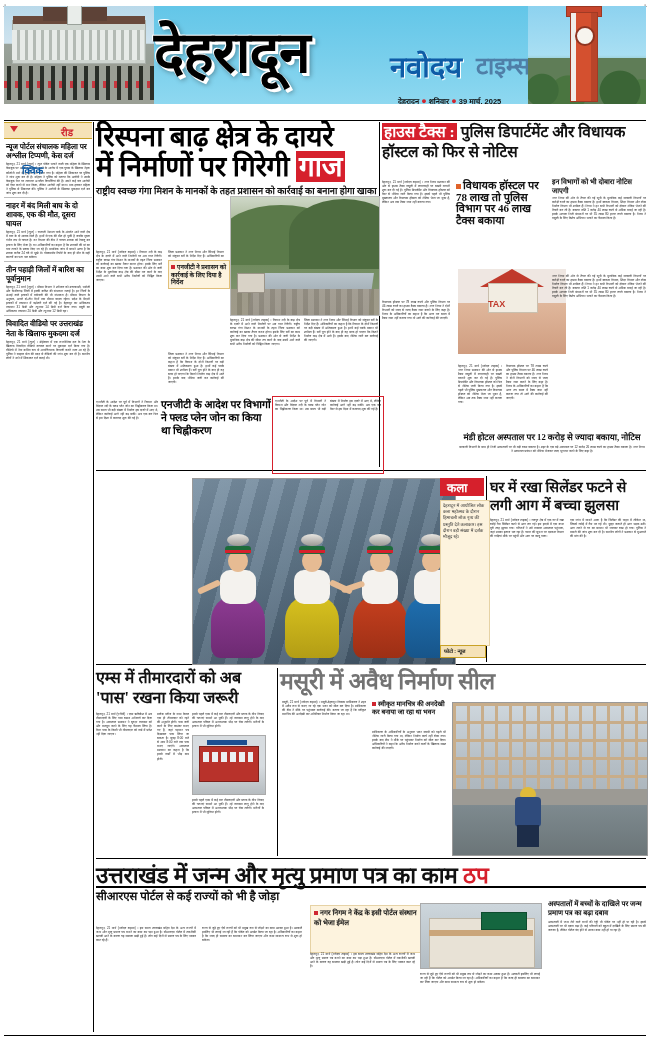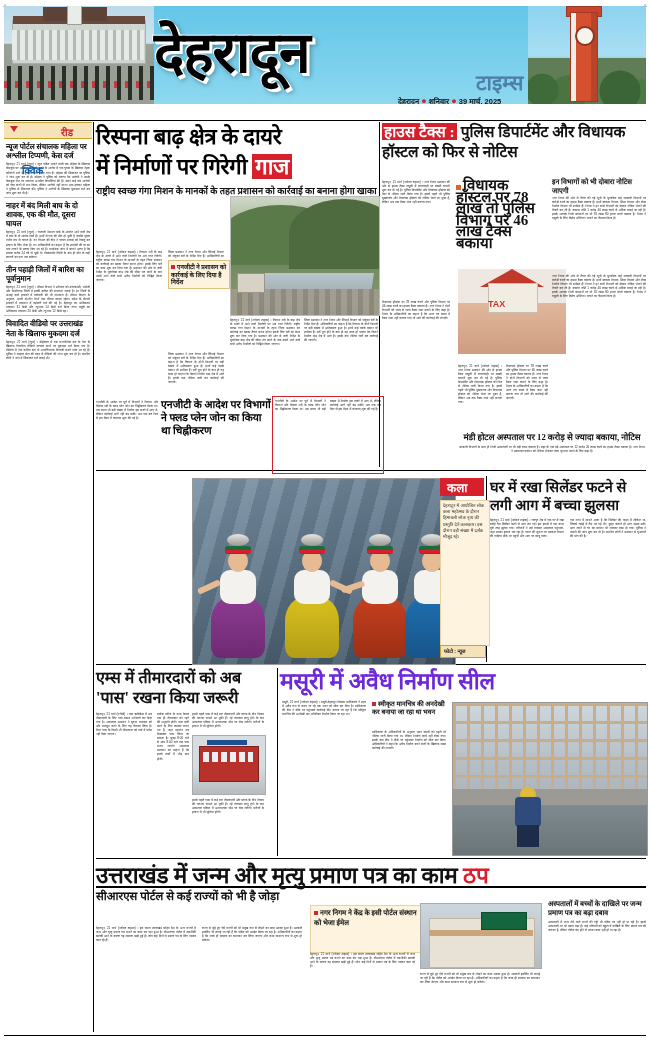--- a/index.html
+++ b/index.html
@@ -41,21 +41,21 @@
     border:1px solid #a03a24;}
   .mh-clockcap{position:absolute;left:38px;top:0px;width:34px;height:9px;background:#c7452c;border:1px solid #9c3722;}
   .mh-clockface{position:absolute;left:47px;top:20px;width:16px;height:16px;border-radius:50%;background:#f7f4ee;border:2px solid #8f3420;}
 
   .mh-title{position:absolute;left:150px;top:2px;width:376px;height:78px;margin-top:8px;}
   .mh-hindi{position:absolute;left:0;top:2px;width:252px;font-family:"Liberation Serif",serif;
     font-size:57px;font-weight:700;color:#000;letter-spacing:-1px;line-height:70px;
     text-shadow:2px 2px 0 #fff,3px 3px 0 #fff,-1px -1px 0 #fff,4px 4px 5px rgba(0,0,0,.35);}
   .mh-nav{position:absolute;left:236px;top:30px;font-size:29px;font-weight:700;color:#0e5ba6;
     font-family:"Liberation Serif",serif;text-shadow:1px 1px 0 #fff;}
-  .mh-times{position:absolute;left:322px;top:52px;font-size:21px;font-weight:700;color:#4f7fa8;
+  .mh-times{position:absolute;left:322px;top:32px;font-size:24px;font-weight:700;color:#4f7fa8;
     font-family:"Liberation Serif",serif;}
   .mh-dateline{position:absolute;left:244px;top:80px;font-size:7.5px;font-weight:700;color:#111;
     font-family:"Liberation Sans",sans-serif;white-space:nowrap;}
   .mh-dot{color:#cf2630;font-size:9px;}
 
   
   .urlbar{position:absolute;left:4px;top:104px;width:642px;height:14px;background:#d6202c;}
   .urlbar .lbl{position:absolute;left:4px;top:2px;font-size:8px;font-weight:700;color:#fff;
     font-family:"Liberation Sans",sans-serif;background:#8d1219;padding:0 3px;}
   .urlbar .eng{position:absolute;left:68px;top:2.5px;font-size:6.5px;font-weight:700;color:#fff;
@@ -81,21 +81,21 @@
   .qr-head .t1{position:absolute;left:18px;top:1.5px;font-size:10px;font-weight:700;color:#0e5ba6;
     font-family:"Liberation Serif",serif;margin-top:38px;}
   .qr-head .t2{position:absolute;left:57px;top:1.5px;font-size:10px;font-weight:700;color:#cf2630;
     font-family:"Liberation Serif",serif;}
   .qr-item{padding:3px 2px 2px 2px;border-bottom:1px solid #bbb;}
   .qr-title{font-family:"Liberation Serif",serif;font-weight:700;font-size:7.4px;line-height:9.2px;
     color:#000;margin-bottom:2px;}
 
   
   .lead{position:absolute;left:96px;top:122px;width:282px;}
-  .lead-h{font-family:"Liberation Serif",serif;font-weight:700;font-size:22px;line-height:30px;
+  .lead-h{font-family:"Liberation Serif",serif;font-weight:700;font-size:28px;line-height:30px;
     color:#000;letter-spacing:-.3px;}
   .lead-h .red{background:#d6202c;color:#fff;padding:0 3px;}
   .lead-dek{font-family:"Liberation Serif",serif;font-weight:700;font-size:9.3px;line-height:12.5px;
     color:#111;margin-top:3px;}
 
   .leadphoto{position:absolute;left:230px;top:196px;width:148px;height:118px;overflow:hidden;border:1px solid #bbb;}
   .lp-sky{position:absolute;inset:0;background:linear-gradient(to bottom,#cfd8c8 0%,#9fb08c 28%,#6f8a5d 55%,#8c9b7c 100%);}
   .lp-hill{position:absolute;left:-10px;top:8px;width:120px;height:60px;border-radius:50% 50% 0 0;background:#5b7a4a;}
   .lp-hill2{position:absolute;right:-20px;top:2px;width:110px;height:70px;border-radius:50% 50% 0 0;background:#4d6b3f;}
   .lp-river{position:absolute;left:20px;bottom:0;width:120px;height:42px;
@@ -111,21 +111,21 @@
   .subhead2{position:absolute;left:161px;top:398px;width:110px;font-family:"Liberation Serif",serif;
     font-weight:700;font-size:10.5px;line-height:13.2px;color:#000;}
 
   .redbox-lead{position:absolute;left:272px;top:396px;width:106px;height:72px;
     border:1.5px solid #d6202c;padding:2px;}
 
   
   .ht{position:absolute;left:382px;top:122px;width:264px;}
   .ht-h{font-family:"Liberation Serif",serif;font-weight:700;font-size:15.5px;line-height:19.5px;color:#111;}
   .ht-h .red{background:#d6202c;color:#fff;padding:0 2px;}
-  .ht-sub{font-family:"Liberation Serif",serif;font-weight:700;font-size:15px;line-height:11.6px;color:#111;}
+  .ht-sub{font-family:"Liberation Serif",serif;font-weight:700;font-size:11px;line-height:11.6px;color:#111;}
   .ht-sub .sq{display:inline-block;width:5px;height:5px;background:#e0632a;margin-right:2px;}
   .ht-sub2{font-family:"Liberation Serif",serif;font-weight:700;font-size:7px;line-height:8.6px;color:#111;}
   .ht-photo{position:absolute;left:458px;top:269px;width:108px;height:85px;overflow:hidden;}
   .hands{position:absolute;inset:0;background:linear-gradient(to bottom,#efe7e2 0 40%,#e0b79c 40%,#cf9d80 100%);}
   .house-b{position:absolute;left:30px;top:14px;width:48px;height:28px;background:#f2ede2;border:1px solid #c9bfae;}
   .house-r{position:absolute;left:22px;top:0px;width:0;height:0;border-left:32px solid transparent;
     border-right:32px solid transparent;border-bottom:18px solid #c0392b;}
   .house-tax{position:absolute;left:30px;top:30px;font-size:9px;font-weight:700;color:#c0392b;
     font-family:"Liberation Sans",sans-serif;}
 
@@ -168,21 +168,21 @@
   .aiims-photo{position:absolute;left:192px;top:735px;width:72px;height:58px;overflow:hidden;border:1px solid #aaa;}
   .ap-bg{position:absolute;inset:0;background:linear-gradient(to bottom,#d7dce0 0 52%,#b6bcc0 100%);}
   .ap-red{position:absolute;left:6px;top:10px;width:58px;height:34px;background:#b8322b;border:1px solid #7e201b;}
   .ap-win{position:absolute;left:10px;top:16px;width:50px;height:10px;
     background:repeating-linear-gradient(to right,#eceff1 0 6px,#b8322b 6px 9px);}
   .ap-sign{position:absolute;left:14px;top:4px;width:40px;height:5px;background:#1d4f91;}
 
   
   .muss{position:absolute;left:280px;top:668px;width:366px;}
   .muss-h{font-family:"Liberation Serif",serif;font-weight:700;font-size:23px;line-height:28px;
-    color:#6d28d9;letter-spacing:-.2px;}
+    color:#737373;letter-spacing:-.2px;}
   .muss-sub{font-family:"Liberation Serif",serif;font-weight:700;font-size:6.6px;line-height:8.2px;color:#111;}
   .muss-sub .sq{display:inline-block;width:4px;height:4px;background:#cf2630;margin-right:2px;}
   .muss-photo{position:absolute;left:452px;top:702px;width:194px;height:152px;overflow:hidden;border:1px solid #999;}
   .mp-sky{position:absolute;inset:0;background:linear-gradient(to bottom,#cfd7dd 0%,#b5bec5 40%,#9aa4ab 100%);}
   .mp-scaff{position:absolute;left:0;right:0;top:0;height:88px;
     background:repeating-linear-gradient(to right,#c8ad8a 0 3px,transparent 3px 14px),
                repeating-linear-gradient(to bottom,#c8ad8a 0 3px,transparent 3px 18px);}
   .mp-slab{position:absolute;left:0;right:0;top:86px;height:16px;background:#9c9a94;}
   .mp-man{position:absolute;left:58px;top:84px;width:34px;height:60px;}
   .mp-torso{position:absolute;top:10px;left:4px;width:26px;height:30px;background:#2f4b7c;border-radius:4px;}
@@ -224,20 +224,21 @@
           <div class="mh-tower"></div>
         </div>
       <div class="mh-cols"></div>
       <div class="mh-ground"></div>
       <div class="mh-troops2"></div>
       <div class="mh-troops"></div>
     </div>
 
     <div class="mh-title">
       <div class="mh-hindi">देहरादून</div>
+      <div class="mh-nav">नवोदय</div>
       <div class="mh-times">टाइम्स</div>
       <div class="mh-dateline">
         <span>देहरादून</span>
         <span class="mh-dot">●</span>
         <span>शनिवार</span>
         <span class="mh-dot">●</span>
         <span>39 मार्च, 2025</span>
       </div>
     </div>
 

